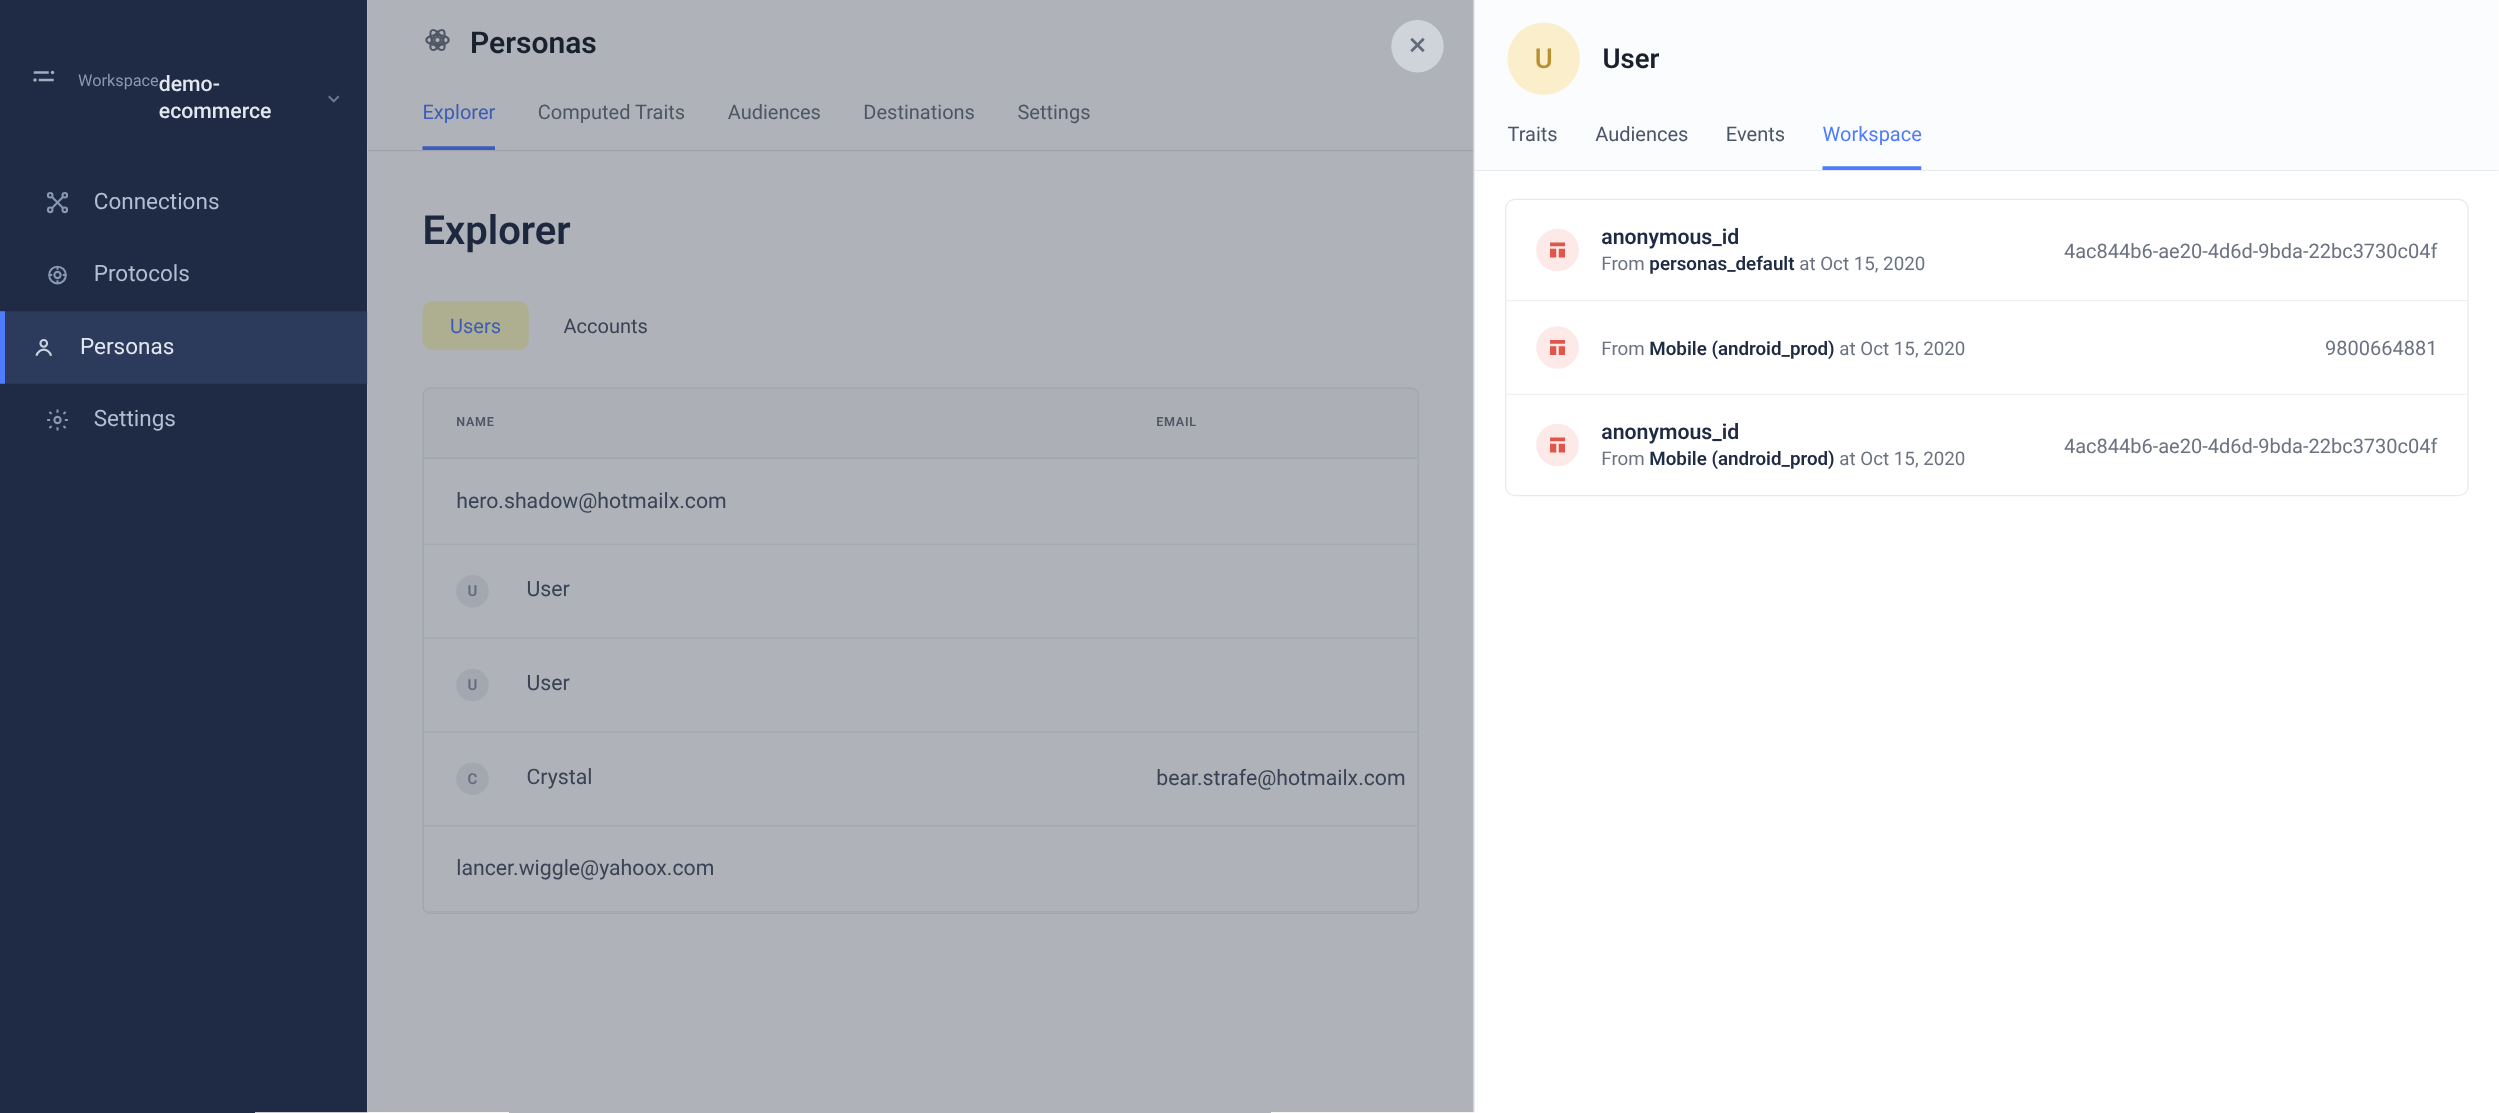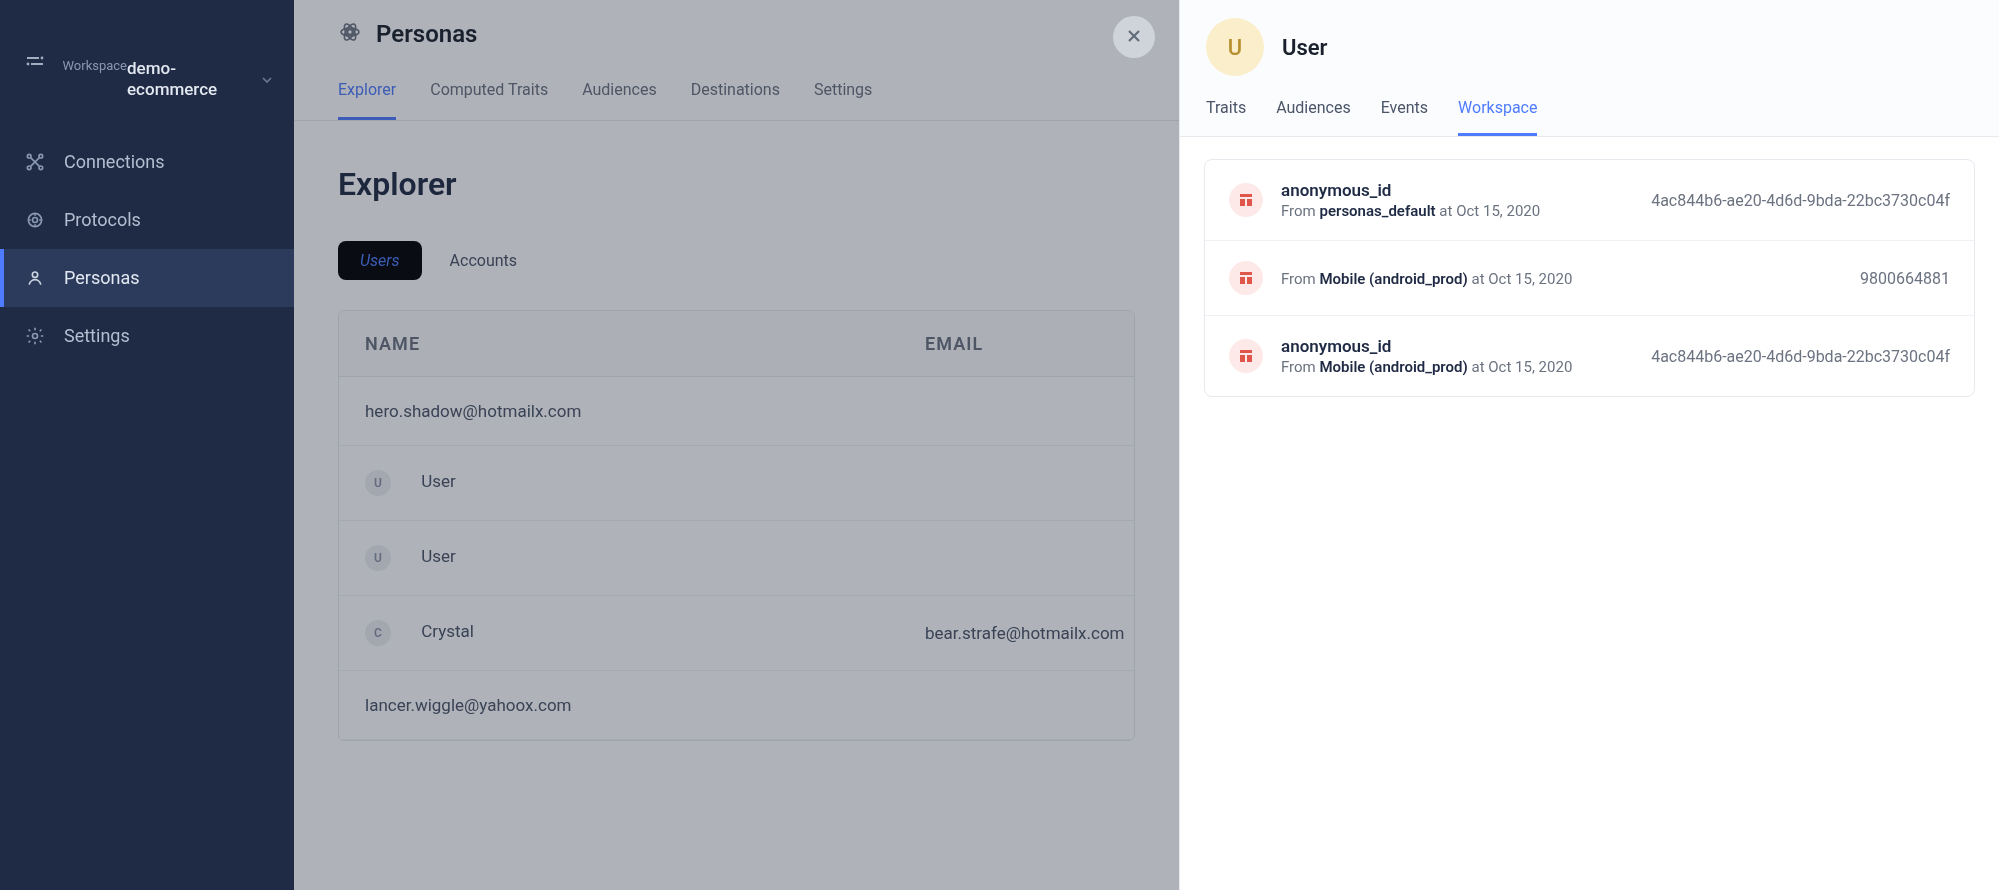--- a/index.html
+++ b/index.html
@@ -28,21 +28,21 @@
     color:#a0aec0;
   }
   .ws-text { display:flex; flex-direction:row; line-height:1.25;margin-top:36px; }
   .ws-label { font-size:13px; color:#8a97b0; }
   .ws-name { font-size:17px; color:#e2e8f0; font-weight:500; display:flex; align-items:center; gap:8px;}
   .ws-caret { color:#6b7795; }
 
   .nav { display:flex; flex-direction:column; margin-top:10px; }
   .nav-item {
     display:flex; align-items:center; gap:18px;
-    padding: 18px 24px;
+    padding: 18px 35px;
     font-size:18px;
     color:#b4bed1;
     cursor:pointer;
   }
   .nav-item .nav-icon { width:22px; height:22px; color:#8a97b0; flex-shrink:0; display:flex; align-items:center; justify-content:center;}
   .nav-item.active {
     background:#2c3a5c;
     border-left:4px solid #4f7cff;
     padding-left:20px;
     color:#e2e8f0;
@@ -70,26 +70,26 @@
     border-bottom:3px solid transparent;
   }
   .subtab.active { color:#4f7cff; border-bottom-color:#4f7cff; }
 
   .section-title { font-size:32px; font-weight:600; color:#1f2a44; margin-top:44px; }
 
   .pill-tabs { margin-top:38px; display:flex; gap:6px; }
   .pill {
     font-size:16px; padding:10px 22px; border-radius:8px; cursor:pointer; color:#4a5568;
   }
-  .pill.active { background:#000000; color:#4f7cff;font-style:italic; }
+  .pill.active { background:#fef9c3; color:#4f7cff; }
 
   .table { margin-top:30px; border:1px solid #e6e9ee; border-radius:6px; overflow:hidden; }
   .thead, .trow { display:flex; align-items:center; }
   .thead {
-    background:#fafbfc; color:#6b7280; font-size:18px; letter-spacing:.06em;
+    background:#fafbfc; color:#6b7280; font-size:10px; letter-spacing:.06em;
     text-transform:uppercase; font-weight:600;
     padding:22px 26px; border-bottom:1px solid #e6e9ee;
   }
   .col-name { width:560px; flex-shrink:0;}
   .col-email { flex:1; }
   .trow { padding:24px 26px; border-bottom:1px solid #eef0f3; font-size:17px; color:#4a5568;}
   .avatar-sm {
     width:26px; height:26px; border-radius:50%;
     background:#eceff3; color:#8a94a6; font-size:12px; font-weight:600;
     display:inline-flex; align-items:center; justify-content:center;

